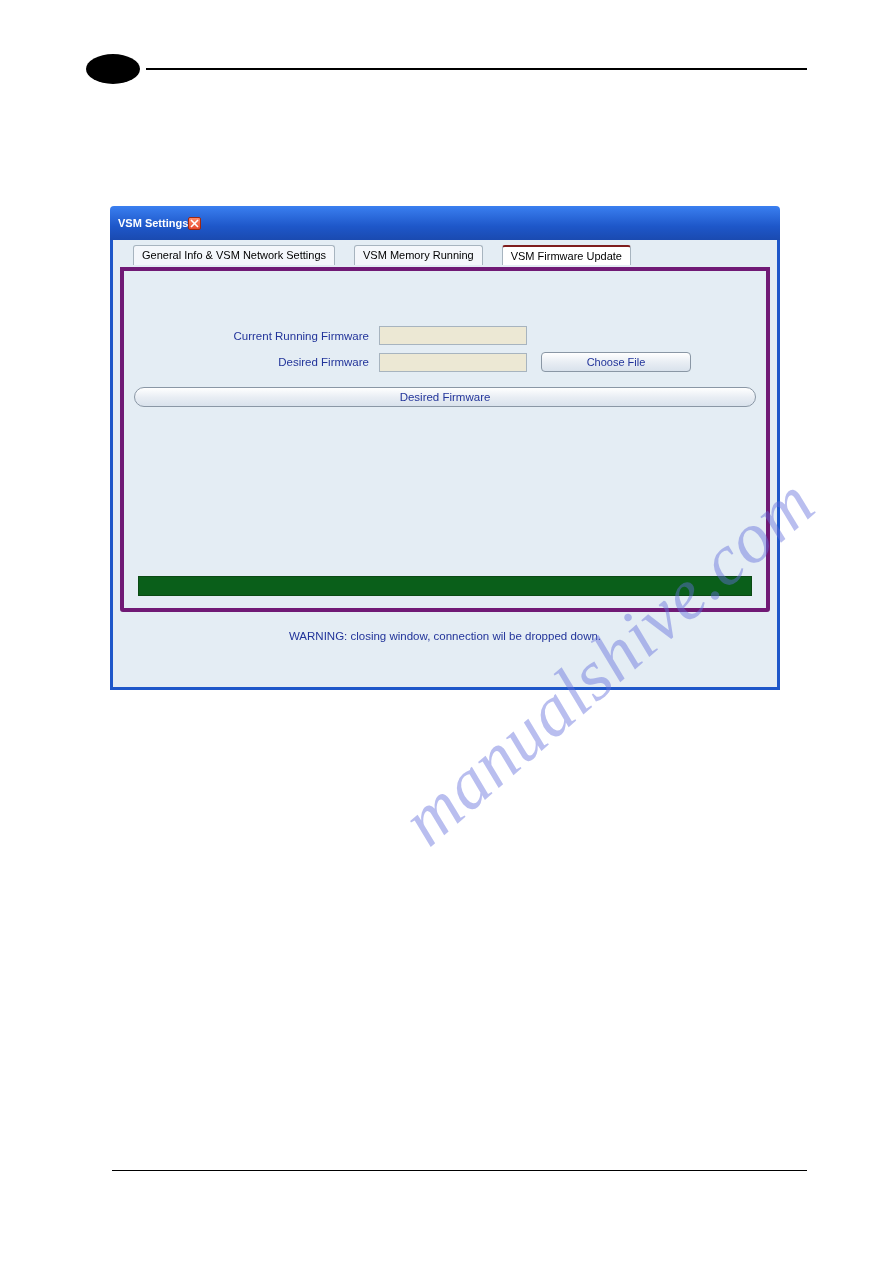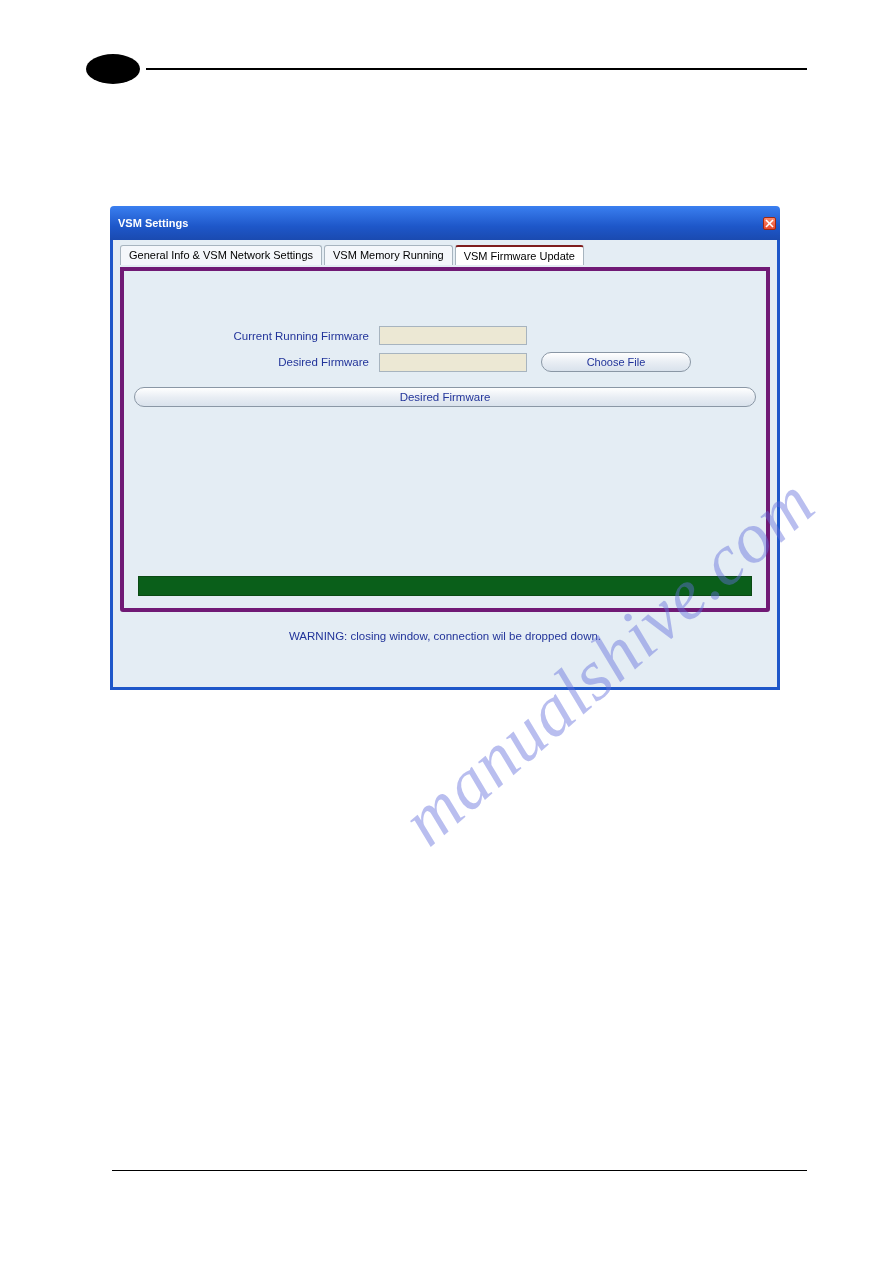--- a/index.html
+++ b/index.html
@@ -43,21 +43,21 @@
       top: 206px;
       left: 110px;
       width: 670px;
       height: 468px;
     }
     .titlebar {
       height: 34px;
       background: linear-gradient(180deg, #3a7ff0 0%, #1e57c9 60%, #1a4ab0 100%);
       display: flex;
       align-items: center;
-      justify-content: space-between;
+      justify-content: flex-start;
       padding: 16px 4px;
       border-radius: 4px 4px 0 0;
     }
     .titlebar-text {
       color: #fff;
       font-size: 11px;
       font-weight: bold;
       padding-left: 4px;
     }
     .close-x {
@@ -75,24 +75,24 @@
     .dialog-body {
       border: 3px solid #1e57c9;
       border-top: none;
       height: 450px;
       background: #e4edf4;
       position: relative;
     }
     .tabs-row {
       position: absolute;
       top: 5px;
-      left: 7px;
+      left: 20px;
       right: 7px;
       display: flex;
-      gap: 0;
+      gap: 17px;
     }
     .tab {
       background: #f4f7fb;
       border: 1px solid #a7b4bf;
       border-bottom: none;
       border-radius: 3px 3px 0 0;
       padding: 3px 8px;
       font-size: 11px;
       color: #000;
       cursor: pointer;
@@ -132,21 +132,21 @@
       height: 19px;
       background: #ece8d4;
       border: 1px solid #a7b4bf;
     }
     .choose-btn {
       margin-left: 14px;
       width: 150px;
       height: 20px;
       background: linear-gradient(180deg, #ffffff 0%, #e9eef4 50%, #d9e2ec 100%);
       border: 1px solid #8a97a5;
-      border-radius: 10px;
+      border-radius: 4px;
       font-size: 11px;
       color: #22349a;
       cursor: pointer;
       display: flex;
       align-items: center;
       justify-content: center;
     }
     .update-btn {
       margin: 15px auto 0;
       width: 622px;

